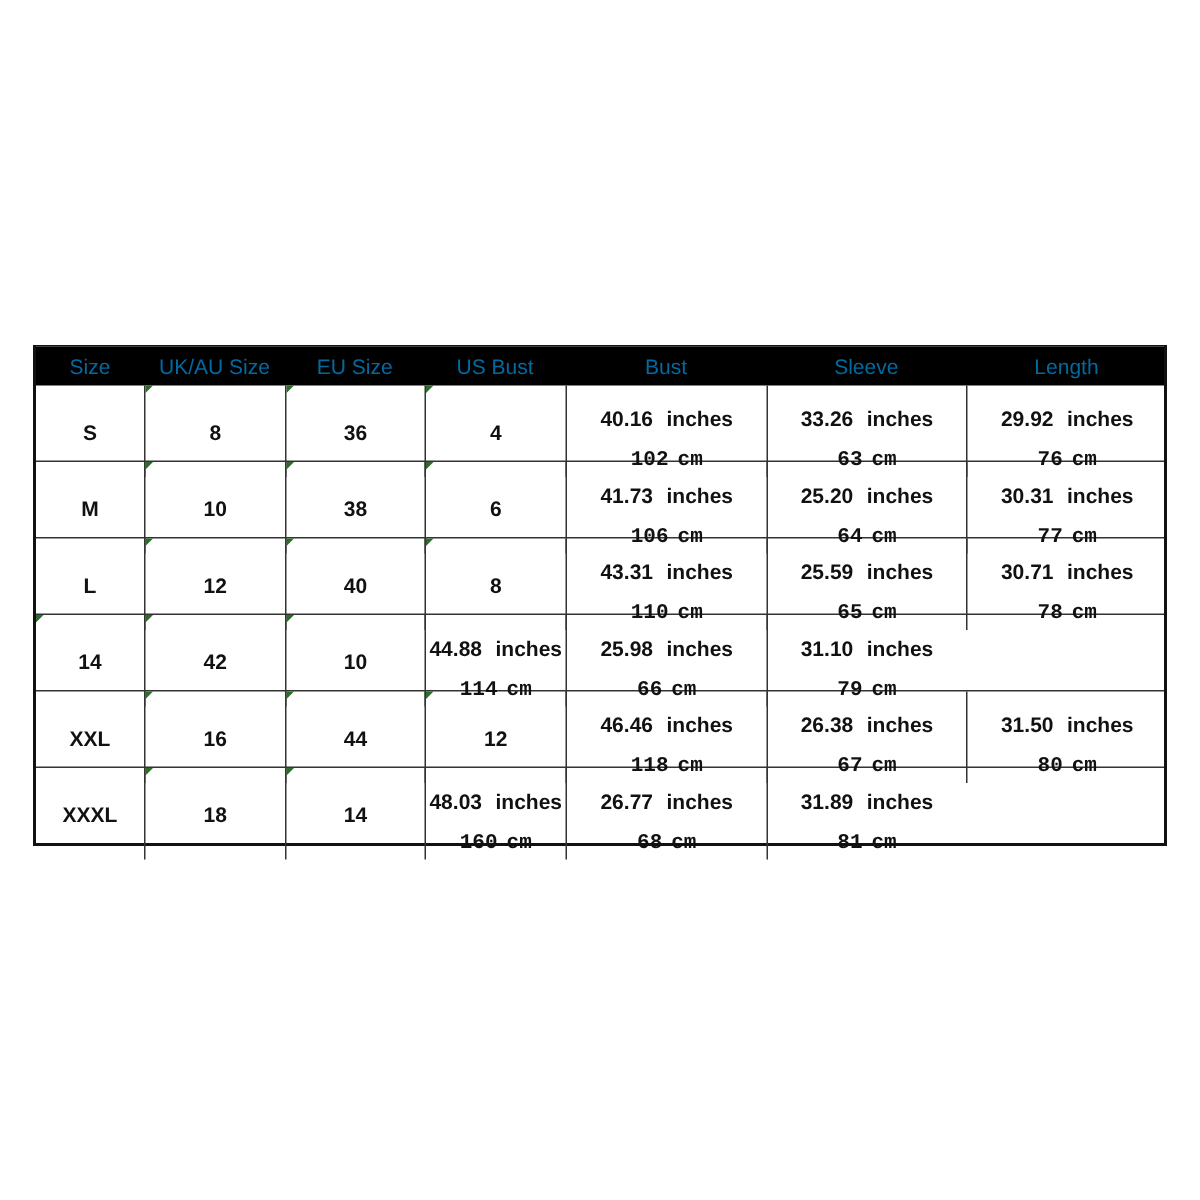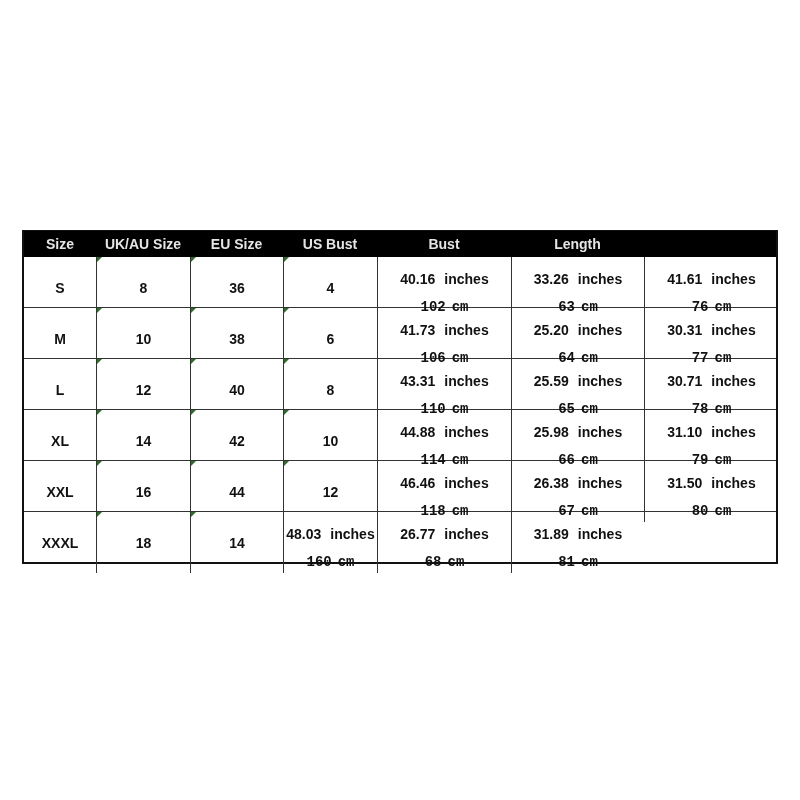--- a/index.html
+++ b/index.html
@@ -9,22 +9,22 @@
       overflow: hidden;
     }
     .size-chart {
       position: absolute; left: 22px; top: 230px; width: 756px;
       border: 2px solid #111; border-top: 1px solid #111;
       box-sizing: border-box; background: #fff;
     }
     .header-row {
       display: grid;
       grid-template-columns: 72px 94px 93px 94px 134px 133px 134px;
-      background: #000; height: 26px; color: #e5e5e5;
-      font-weight: bold; font-size: 14px;
+      background: #000; height: 26px; color: #0369a1;
+      font-weight: normal; font-size: 14px;
     }
     .header-row > div {
       display: flex; align-items: center; justify-content: center;
     }
     .body-row {
       display: grid;
       grid-template-columns: 72px 94px 93px 94px 134px 133px 134px;
       height: 50px; border-bottom: 1px solid #333;
       font-weight: bold; font-size: 14px; color: #111;
     }
@@ -49,20 +49,21 @@
 </head>
 <body>
 
 <div class="size-chart">
   <div class="header-row">
     <div>Size</div>
     <div>UK/AU Size</div>
     <div>EU Size</div>
     <div>US Bust</div>
     <div>Bust</div>
+    <div>Sleeve</div>
     <div>Length</div>
   </div>
   <div id="rows-container">
   <div class="body-row">
     <div class="cell simple">
           <span>S</span>
         </div>
     <div class="cell simple marked">
           <span>8</span>
         </div>
@@ -87,21 +88,21 @@
             <span>33.26</span>
             <span>inches</span>
           </div>
       <div class="line cm-line">
             <span>63</span>
             <span>cm</span>
           </div>
     </div>
     <div class="cell measure">
       <div class="line">
-            <span>41.61</span>
+            <span>29.92</span>
             <span>inches</span>
           </div>
       <div class="line cm-line">
             <span>76</span>
             <span>cm</span>
           </div>
     </div>
   </div>
 
   <div class="body-row">
@@ -188,23 +189,20 @@
             <span>inches</span>
           </div>
       <div class="line cm-line">
             <span>78</span>
             <span>cm</span>
           </div>
     </div>
   </div>
 
   <div class="body-row">
-    <div class="cell simple">
-          <span>XL</span>
-        </div>
     <div class="cell simple marked">
           <span>14</span>
         </div>
     <div class="cell simple marked">
           <span>42</span>
         </div>
     <div class="cell simple marked">
           <span>10</span>
         </div>
     <div class="cell measure">

